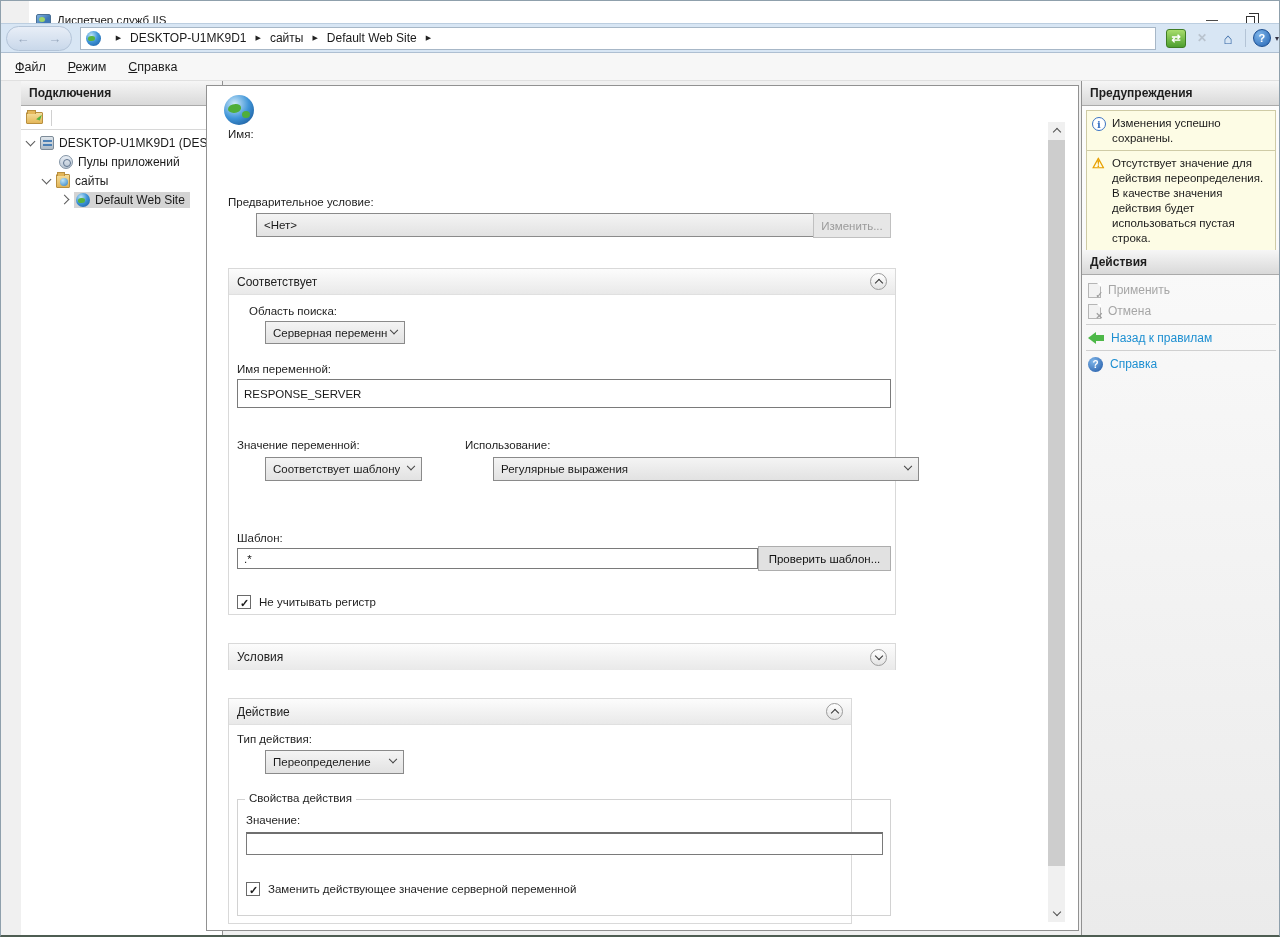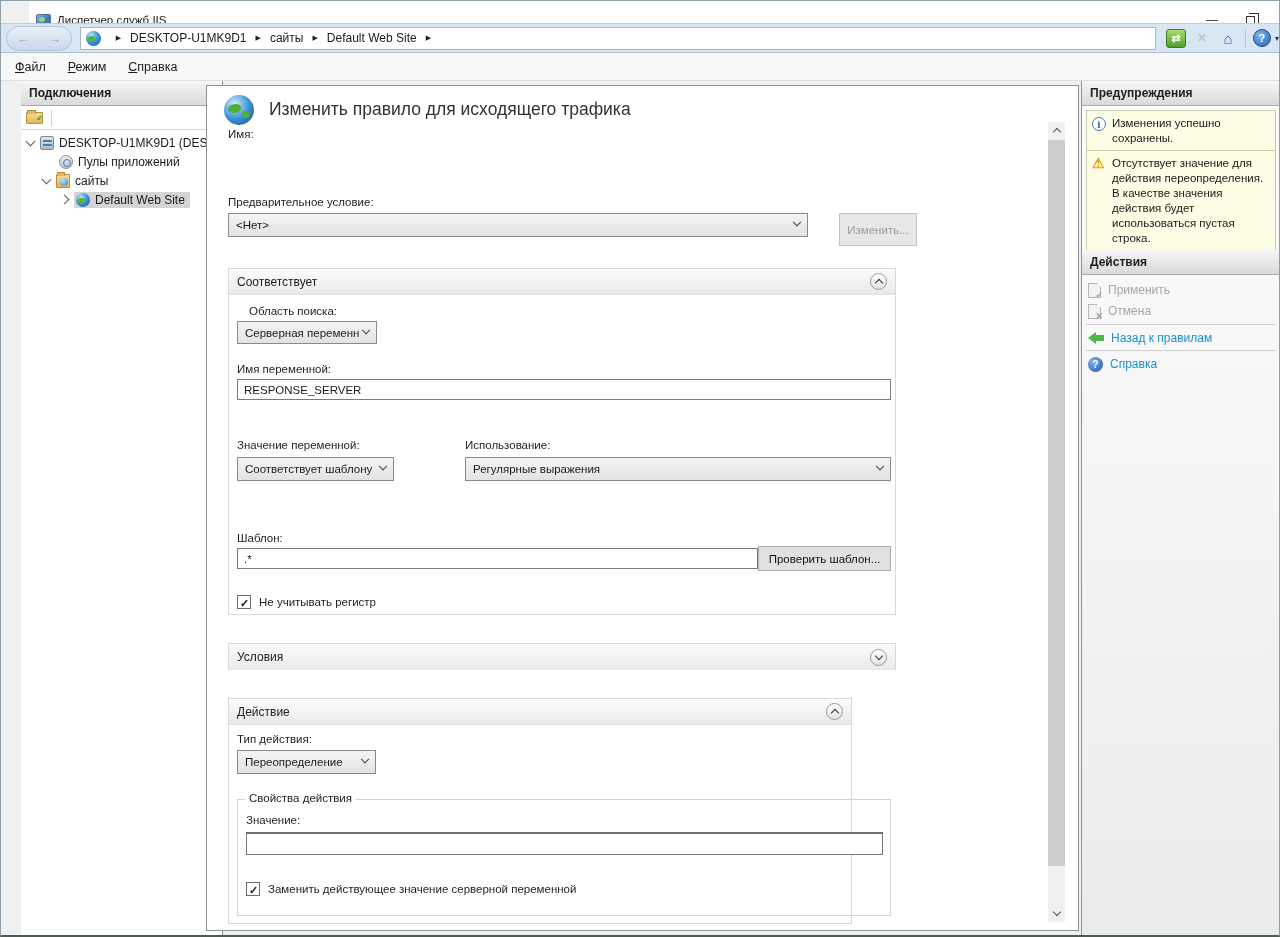--- a/index.html
+++ b/index.html
@@ -98,21 +98,21 @@
   .big-globe { position:absolute; left:17px; top:9px; width:30px; height:30px; border-radius:50%;
                background:radial-gradient(circle at 35% 30%, #cfeafa 0%, #3f95d8 50%, #154f8f 95%); }
   .big-globe::before { content:""; position:absolute; left:4px; top:9px; width:13px; height:9px; background:#4fae3a; border-radius:60% 40% 55% 45%; }
   .big-globe::after { content:""; position:absolute; right:4px; top:16px; width:8px; height:7px; background:#4fae3a; border-radius:50%; }
   .page-title { position:absolute; left:62px; top:13px; font-size:17.5px; color:#333; }
   .flabel { position:absolute; font-size:11.5px; color:#1e1e1e; }
   .tbox { position:absolute; border:1px solid #7a7a7a; background:#fff; font-size:11.5px; color:#1a1a1a;
           padding:0 6px; font-family:"Liberation Sans", sans-serif; }
   .tbox:disabled { background:#ebebeb; color:#8a8a8a; border-color:#c3c3c3; }
   .combo { position:absolute; border:1px solid #8a8a8a; background:linear-gradient(#f4f4f4,#e2e2e2);
-           display:flex; align-items:center; font-size:11.5px; color:#1a1a1a; padding-left:7px; }
+           display:flex; align-items:center; font-size:11.5px; color:#1a1a1a; padding-left:7px;margin-left:28px; }
   .combo .ctext { overflow:hidden; white-space:nowrap; }
   .combo .cchev { margin-left:auto; margin-right:7px; width:6px; height:6px;
            border-right:1.3px solid #444; border-bottom:1.3px solid #444; transform:rotate(45deg) translate(-2px,-2px); flex:none; }
   .btn { position:absolute; border:1px solid #adadad; background:#e1e1e1; font-size:11.5px; color:#111;
          display:flex; align-items:center; justify-content:center; }
   .btn.disabled { color:#9b9b9b; border-color:#c0c0c0; background:#e7e7e7; }
   .section { position:absolute; border:1px solid #d9d9d9; background:#fff; }
   .sec-header { height:26px; background:linear-gradient(#fcfcfc,#e9e9e9); border-bottom:1px solid #e0e0e0;
                 display:flex; align-items:center; padding:0 8px; font-size:12px; color:#222; }
   .sec-chevbtn { margin-left:auto; width:17px; height:17px; border-radius:50%; border:1px solid #9a9a9a;
@@ -238,45 +238,44 @@
         <span class="tree-sel">
           <span class="ico14 ico-globe"></span>
           <span>Default Web Site</span>
         </span>
       </div>
     </div>
   </div>
 
   <div class="mainpanel">
     <span class="big-globe"></span>
-    <div class="page-title">Изменить правило для исходящего трафика</div>
 
     <div class="flabel" style="left:21px; top:42px;">Имя:</div>
 
     <div class="flabel" style="left:21px; top:110px;">Предварительное условие:</div>
     <div class="combo" style="left:21px; top:127px; width:580px; height:24px;">
       <span class="ctext">&lt;Нет&gt;</span>
       <span class="cchev"></span>
     </div>
-    <div class="btn disabled" style="left:632px; top:127px; width:78px; height:33px;">Изменить...</div>
+    <div class="btn disabled" style="left:606px; top:127px; width:78px; height:25px;">Изменить...</div>
 
     <div class="section" style="left:21px; top:182px; width:668px; height:347px;">
       <div class="sec-header">
         <span>Соответствует</span>
         <span class="sec-chevbtn">
             <span class="up"></span>
           </span>
       </div>
       <div class="flabel" style="left:20px; top:36px;text-align:center;">Область поиска:</div>
       <div class="combo" style="left:8px; top:52px; width:140px; height:23px;">
         <span class="ctext">Серверная переменн</span>
         <span class="cchev"></span>
       </div>
       <div class="flabel" style="left:8px; top:94px;">Имя переменной:</div>
-      <input class="tbox" style="left: 8px; top: 110px; width: 654px; height: 21px;" value="RESPONSE_SERVER">
+      <input class="tbox" style="left: 8px; top: 110px; width: 654px; height: 29px;" value="RESPONSE_SERVER">
       <div class="flabel" style="left:8px; top:170px;">Значение переменной:</div>
       <div class="combo" style="left:8px; top:188px; width:157px; height:24px;">
         <span class="ctext">Соответствует шаблону</span>
         <span class="cchev"></span>
       </div>
       <div class="flabel" style="left:236px; top:170px;">Использование:</div>
       <div class="combo" style="left:236px; top:188px; width:426px; height:24px;">
         <span class="ctext">Регулярные выражения</span>
         <span class="cchev"></span>
       </div>

